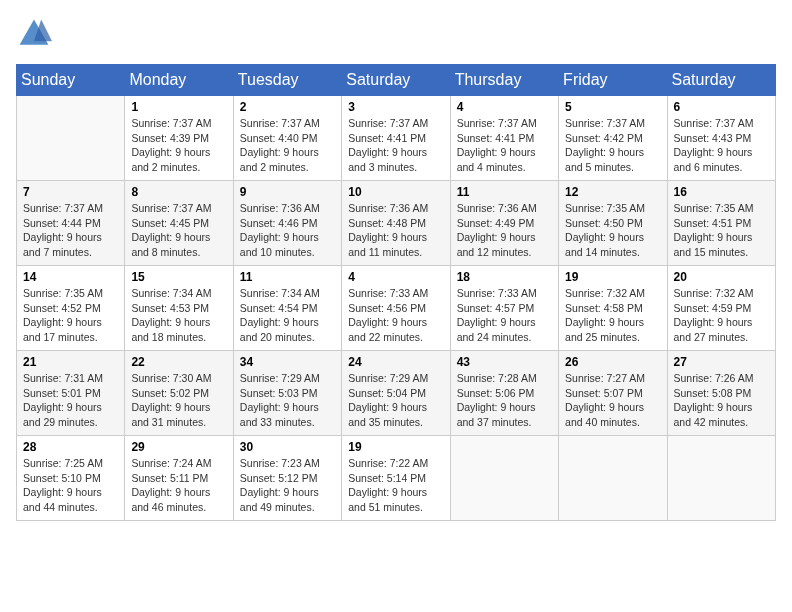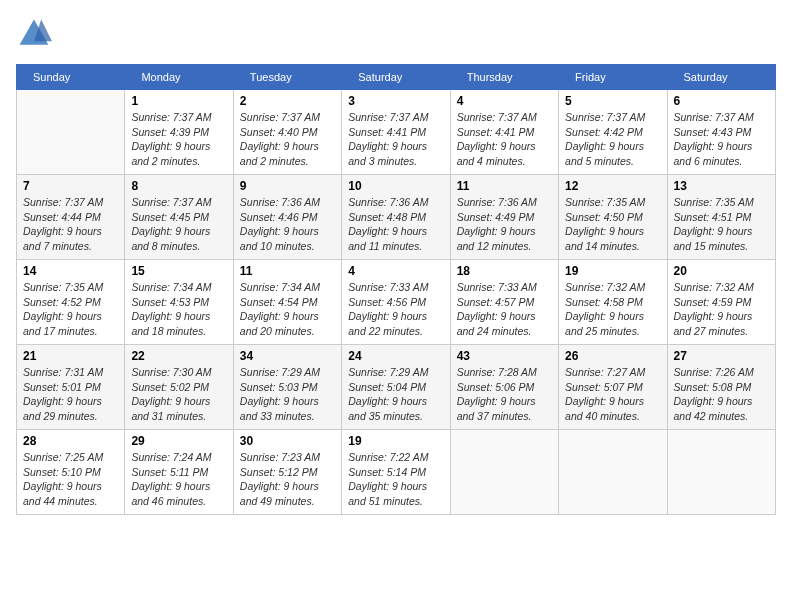--- a/index.html
+++ b/index.html
@@ -48,22 +48,22 @@
     }
     .calendar {
       width: 100%;
       border-collapse: collapse;
       font-size: 11px;
     }
     .calendar th {
       background: #3a6bbf;
       color: #fff;
       text-align: left;
-      padding: 6px 16px;
-      font-size: 11px;
+      padding: 6px 4px;
+      font-size: 16px;
       font-weight: normal;
       border: 1px solid #3a6bbf;
     }
     .calendar td {
       border: 1px solid #ccc;
       vertical-align: top;
       padding: 4px 6px;
       width: calc(100% / 7);
       height: 85px;
       background: #fff;
@@ -74,21 +74,20 @@
     .day-number {
       font-weight: bold;
       font-size: 12px;
       display: block;
       margin-bottom: 2px;
     }
     .day-info {
       color: #333;
       line-height: 1.4;
       font-size: 10.5px;
-      font-style: italic;
     }
     .empty-cell {
       background: #f9f9f9 !important;
     }
   </style>
 </head>
 <body>
 
 <div class="header">
   <div class="logo">
@@ -166,21 +165,21 @@
         </td>
         <td>
           <span class="day-number">11</span>
           <div class="day-info">Sunrise: 7:36 AM<br>Sunset: 4:49 PM<br>Daylight: 9 hours<br>and 12 minutes.</div>
         </td>
         <td>
           <span class="day-number">12</span>
           <div class="day-info">Sunrise: 7:35 AM<br>Sunset: 4:50 PM<br>Daylight: 9 hours<br>and 14 minutes.</div>
         </td>
         <td>
-          <span class="day-number">13</span>
+          <span class="day-number">16</span>
           <div class="day-info">Sunrise: 7:35 AM<br>Sunset: 4:51 PM<br>Daylight: 9 hours<br>and 15 minutes.</div>
         </td>
       </tr>
       <tr>
         <td>
           <span class="day-number">14</span>
           <div class="day-info">Sunrise: 7:35 AM<br>Sunset: 4:52 PM<br>Daylight: 9 hours<br>and 17 minutes.</div>
         </td>
         <td>
           <span class="day-number">15</span>

